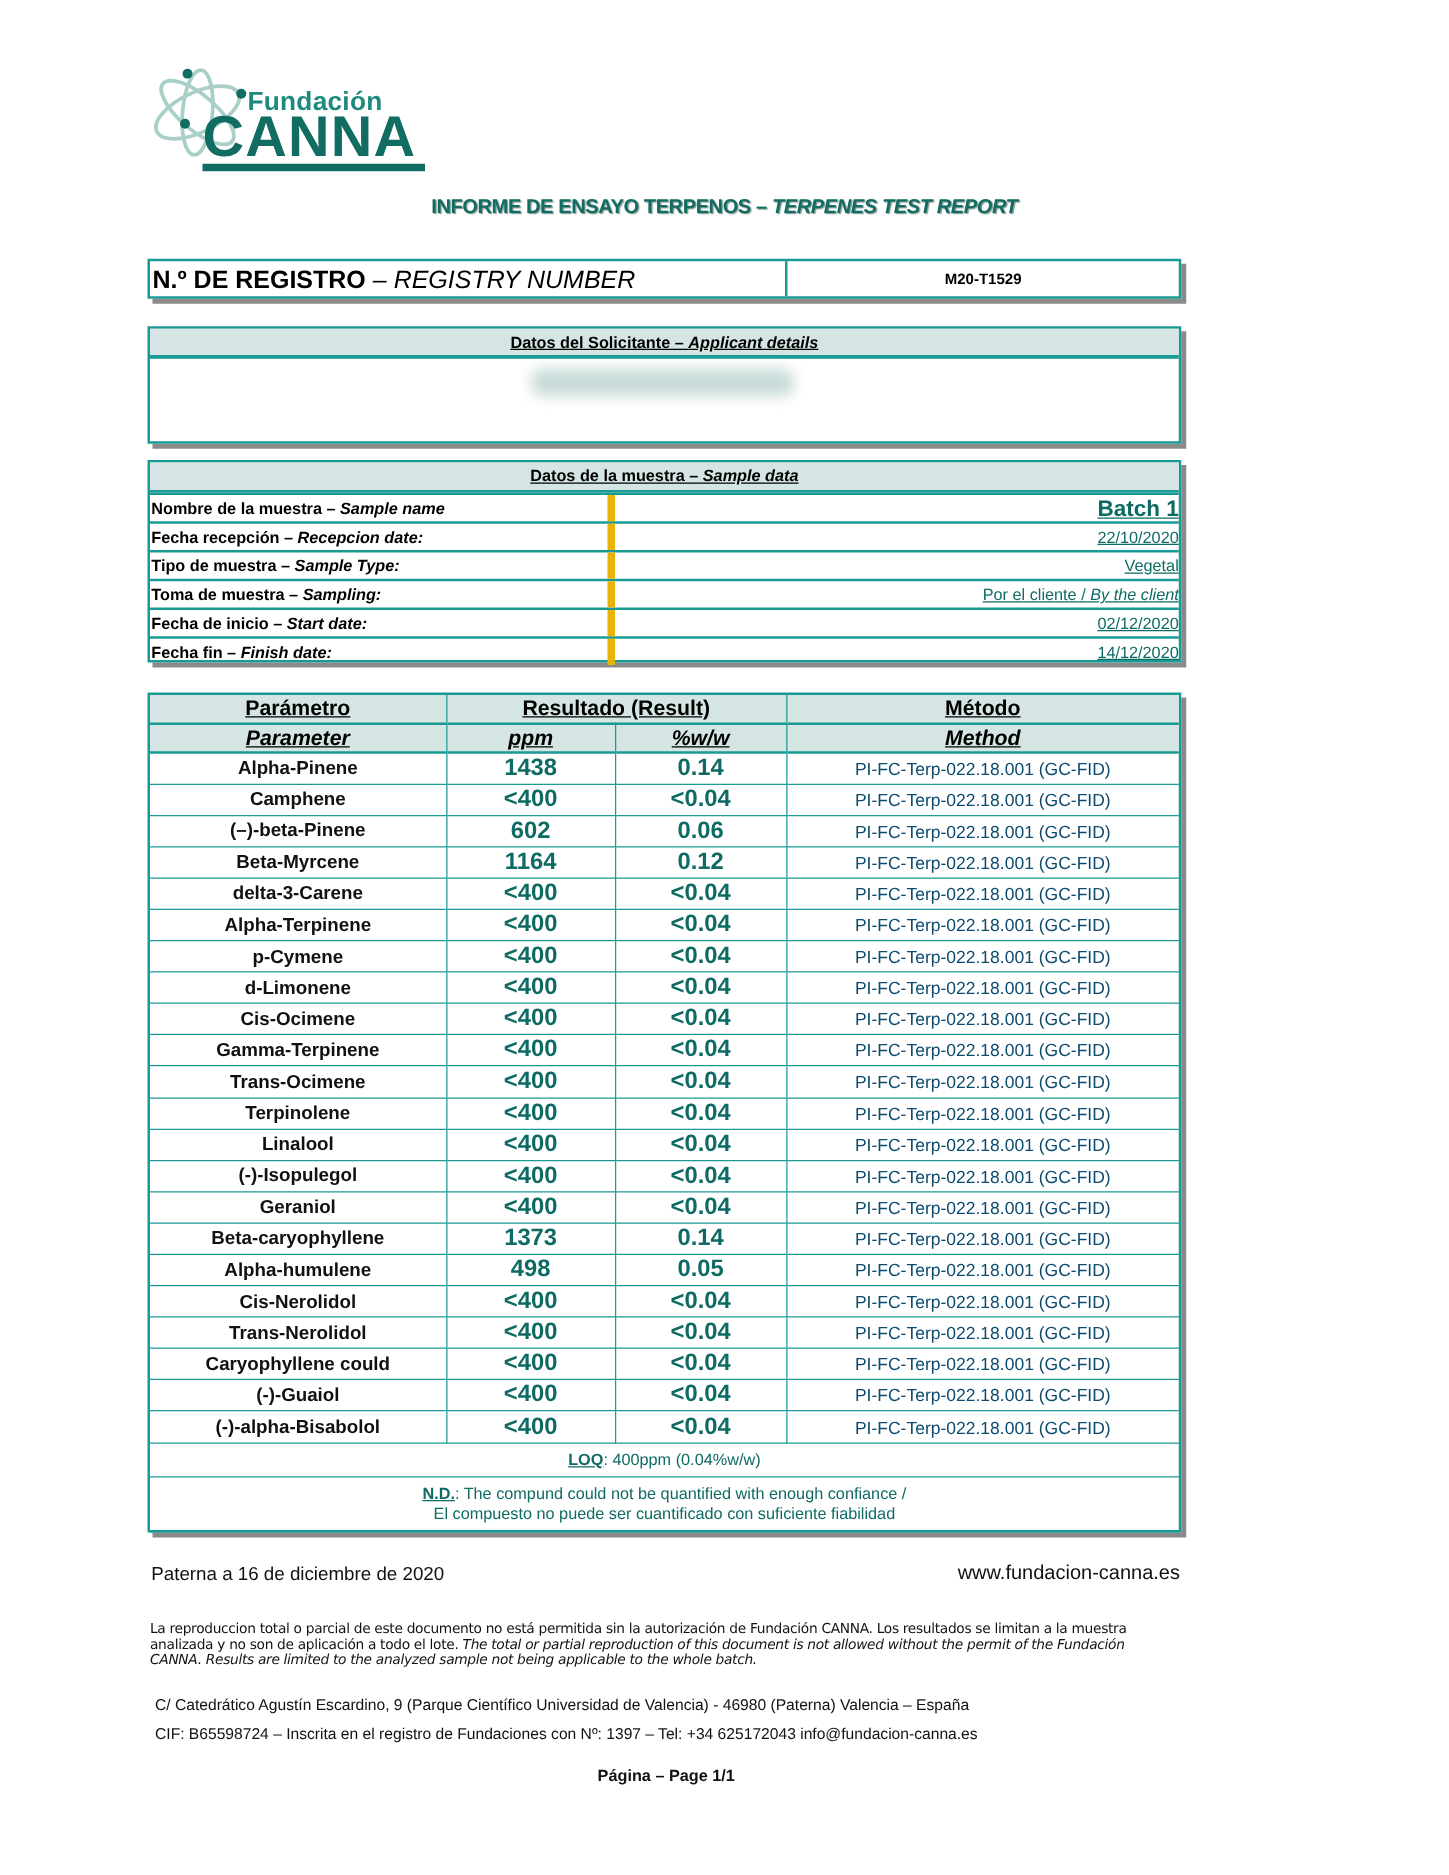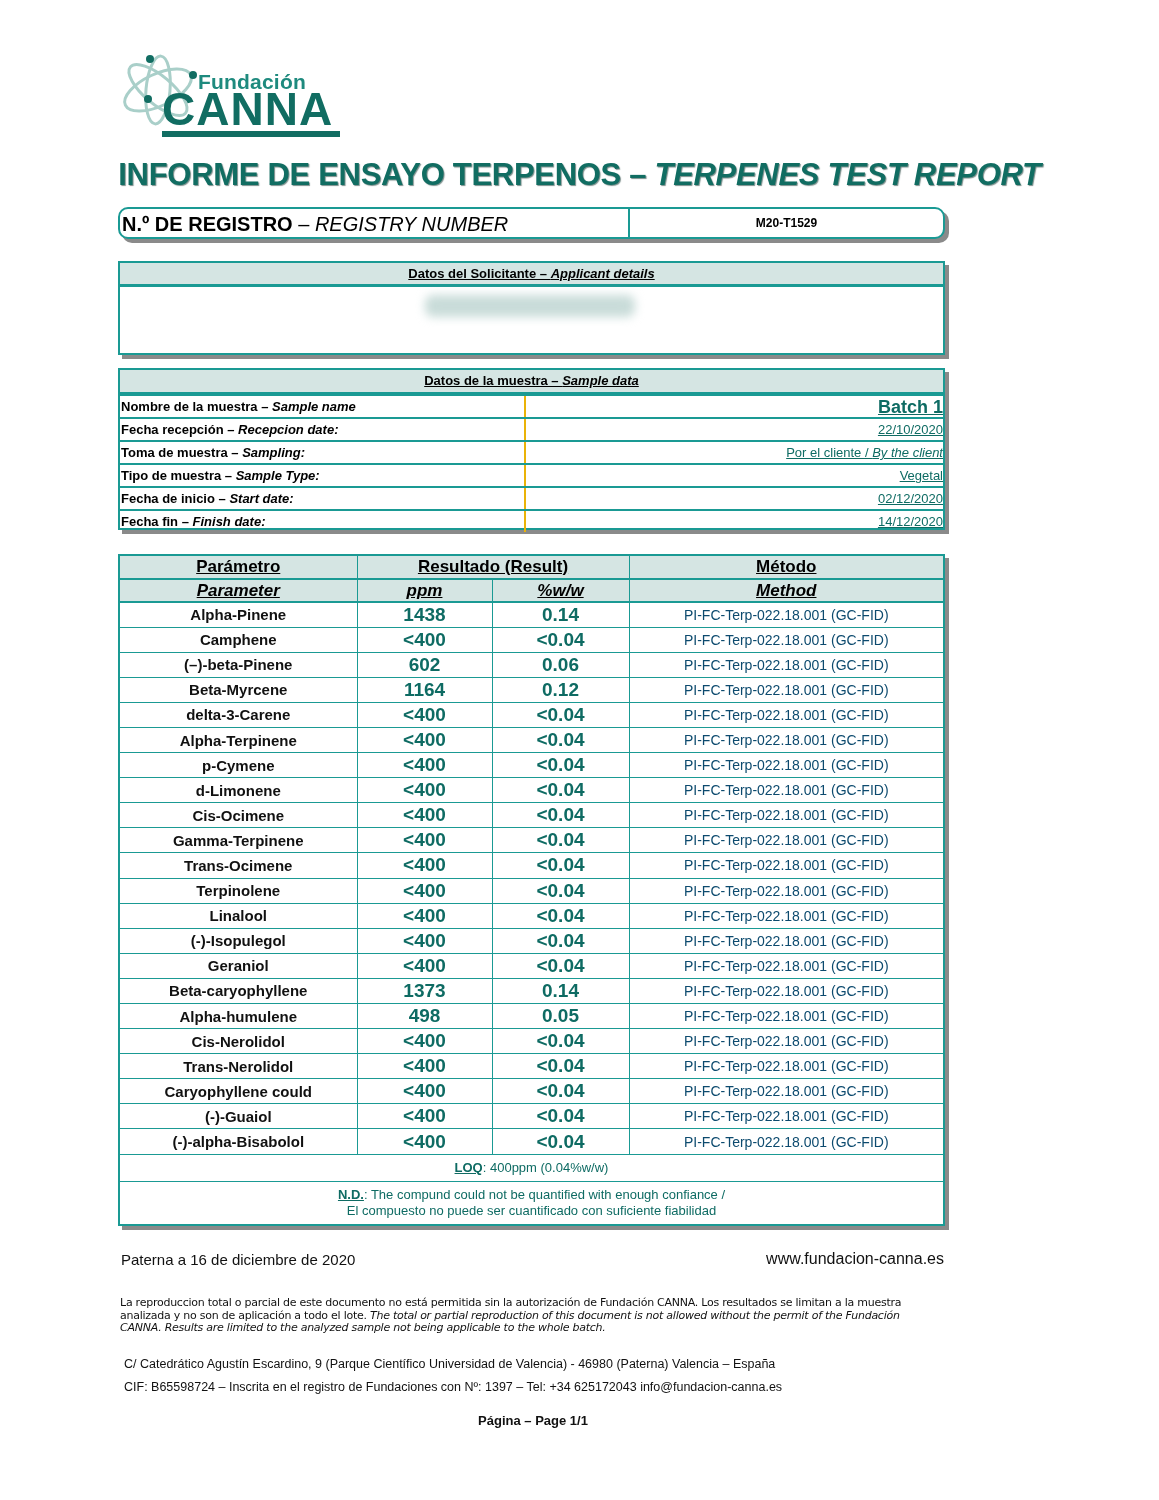--- a/index.html
+++ b/index.html
@@ -7,44 +7,44 @@
     body { position: relative; font-family: "Liberation Sans", sans-serif; color: #000; overflow: hidden; }
     .abs { position: absolute; }
 
     
     #logo { left: 118px; top: 40px; width: 232px; height: 102px; }
     #logo .word-fund { position: absolute; left: 80px; top: 30px; font-size: 21px; font-weight: bold; color: #1e8a7e; letter-spacing: 0.2px; }
     #logo .word-canna { position: absolute; left: 44px; top: 46px; font-size: 46px; font-weight: bold; color: #116d62; letter-spacing: 1px; line-height: 46px; }
     #logo .bar { position: absolute; left: 44px; top: 91px; width: 178px; height: 6px; background: #116d62; }
 
     
-    #report-title { left: 0; width: 1159px; top: 157px; text-align: center; font-size: 31px; font-weight: bold; color: #116d62; text-shadow: 1px 1px 1px #7b8e8b; letter-spacing: -0.3px; }
+    #report-title { left: 0; width: 1159px; top: 157px; text-align: center; font-size: 16px; font-weight: bold; color: #116d62; text-shadow: 1px 1px 1px #7b8e8b; letter-spacing: -0.3px; }
     #report-title .it { font-style: italic; }
 
     
     .box { position: absolute; border: 2px solid #1a9a94; background: #fff; box-shadow: 4px 4px 0 #8a8a8a; }
 
     
-    #registry { left: 118px; top: 207px; width: 827px; height: 32px; display: flex; border-radius: 10px; }
+    #registry { left: 118px; top: 207px; width: 827px; height: 32px; display: flex; }
     #registry .lbl { width: 510px; border-right: 2px solid #1a9a94; font-size: 20px; padding: 4px 2px; line-height: 22px; white-space: nowrap; }
     #registry .lbl b { font-weight: bold; }
     #registry .lbl i { font-style: italic; }
     #registry .val { flex: 1; text-align: center; font-size: 12px; font-weight: bold; line-height: 28px; }
 
     
     .sec-head { height: 24px; background: #d5e5e3; border-bottom: 3px solid #1a9a94; text-align: center; font-size: 13px; font-weight: bold; line-height: 22px; text-decoration: underline; }
     .sec-head i { font-style: italic; }
 
     #applicant { left: 118px; top: 261px; width: 827px; height: 94px; }
     #applicant .blur { position: absolute; left: 305px; top: 32px; width: 210px; height: 22px; border-radius: 8px; background: #c9dcd9; filter: blur(5px); }
 
     #sample { left: 118px; top: 368px; width: 827px; height: 162px; }
     #sample .row { display: flex; height: 23px; border-top: 2px solid #1a9a94; }
     #sample .row:first-of-type { border-top: none; }
-    #sample .k { width: 406px; border-right: 2px solid #eab308; font-size: 13px; font-weight: bold; padding-left: 1px; line-height: 21px; white-space: nowrap; }
+    #sample .k { width: 372px; border-right: 6px solid #eab308; font-size: 13px; font-weight: bold; padding-left: 1px; line-height: 21px; white-space: nowrap; }
     #sample .k i { font-style: italic; }
     #sample .v { flex: 1; text-align: right; font-size: 13px; color: #0e6b63; line-height: 21px; text-decoration: underline; }
     #sample .v.big { font-size: 18px; font-weight: bold; line-height: 22px; }
     #sample .v i { font-style: italic; }
 
     
     #results { left: 118px; top: 554px; width: 827px; height: 672px; }
     #results table { border-collapse: collapse; width: 100%; table-layout: fixed; }
     #results td, #results th { border: 1.5px solid #1a9a94; text-align: center; height: 25.1px; padding: 0; }
     #results th { background: #d5e5e3; font-size: 17px; font-weight: bold; text-decoration: underline; height: 23px; border-bottom-width: 2px; }
@@ -111,26 +111,26 @@
   </div>
   <div class="row">
     <div class="k"><span>Nombre de la muestra – </span><i>Sample name</i></div>
     <div class="v big">Batch 1</div>
   </div>
   <div class="row">
     <div class="k"><span>Fecha recepción – </span><i>Recepcion date:</i></div>
     <div class="v">22/10/2020</div>
   </div>
   <div class="row">
+    <div class="k"><span>Tipo de muestra – </span><i>Sample Type:</i></div>
+    <div class="v">Vegetal</div>
+  </div>
+  <div class="row">
     <div class="k"><span>Toma de muestra – </span><i>Sampling:</i></div>
     <div class="v"><span>Por el cliente / </span><i>By the client</i></div>
-  </div>
-  <div class="row">
-    <div class="k"><span>Tipo de muestra – </span><i>Sample Type:</i></div>
-    <div class="v">Vegetal</div>
   </div>
   <div class="row">
     <div class="k"><span>Fecha de inicio – </span><i>Start date:</i></div>
     <div class="v">02/12/2020</div>
   </div>
   <div class="row">
     <div class="k"><span>Fecha fin – </span><i>Finish date:</i></div>
     <div class="v">14/12/2020</div>
   </div>
 </div>

